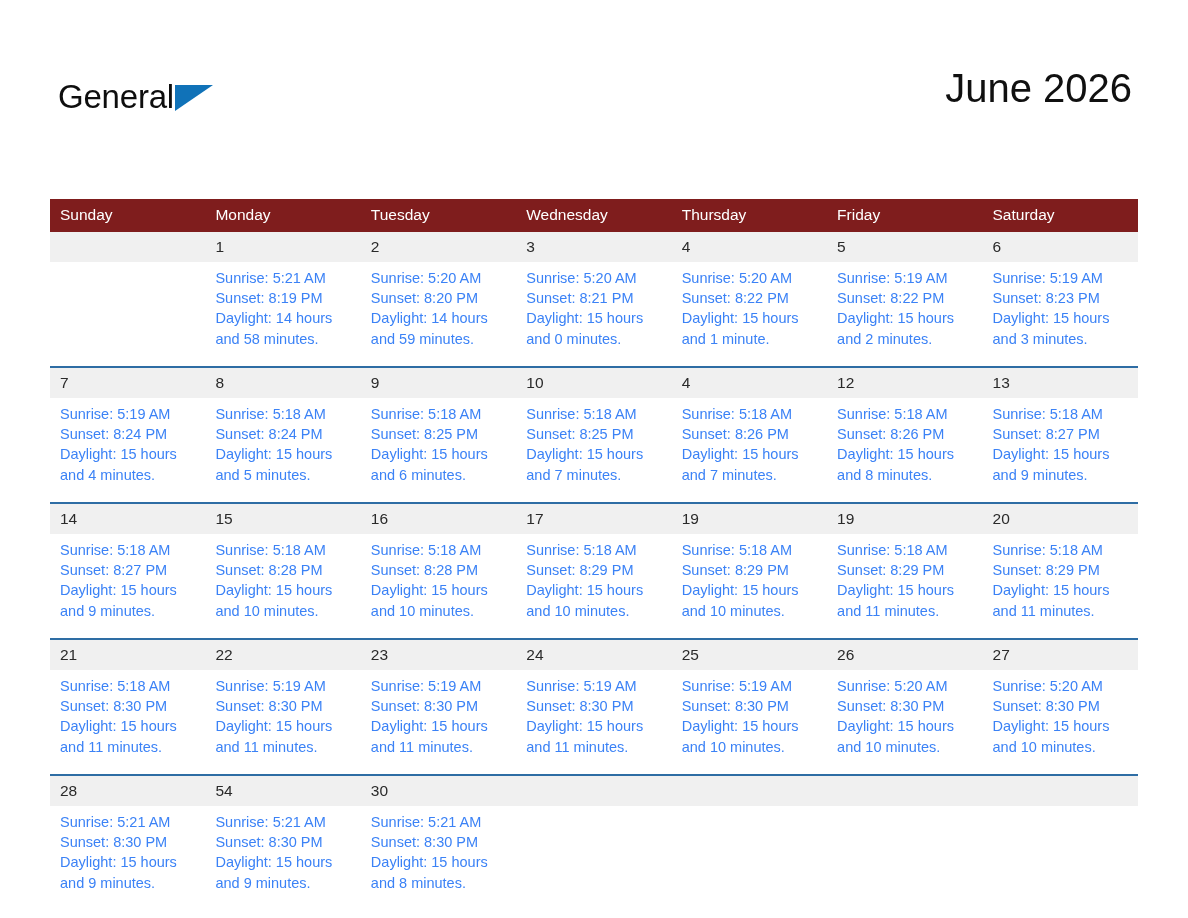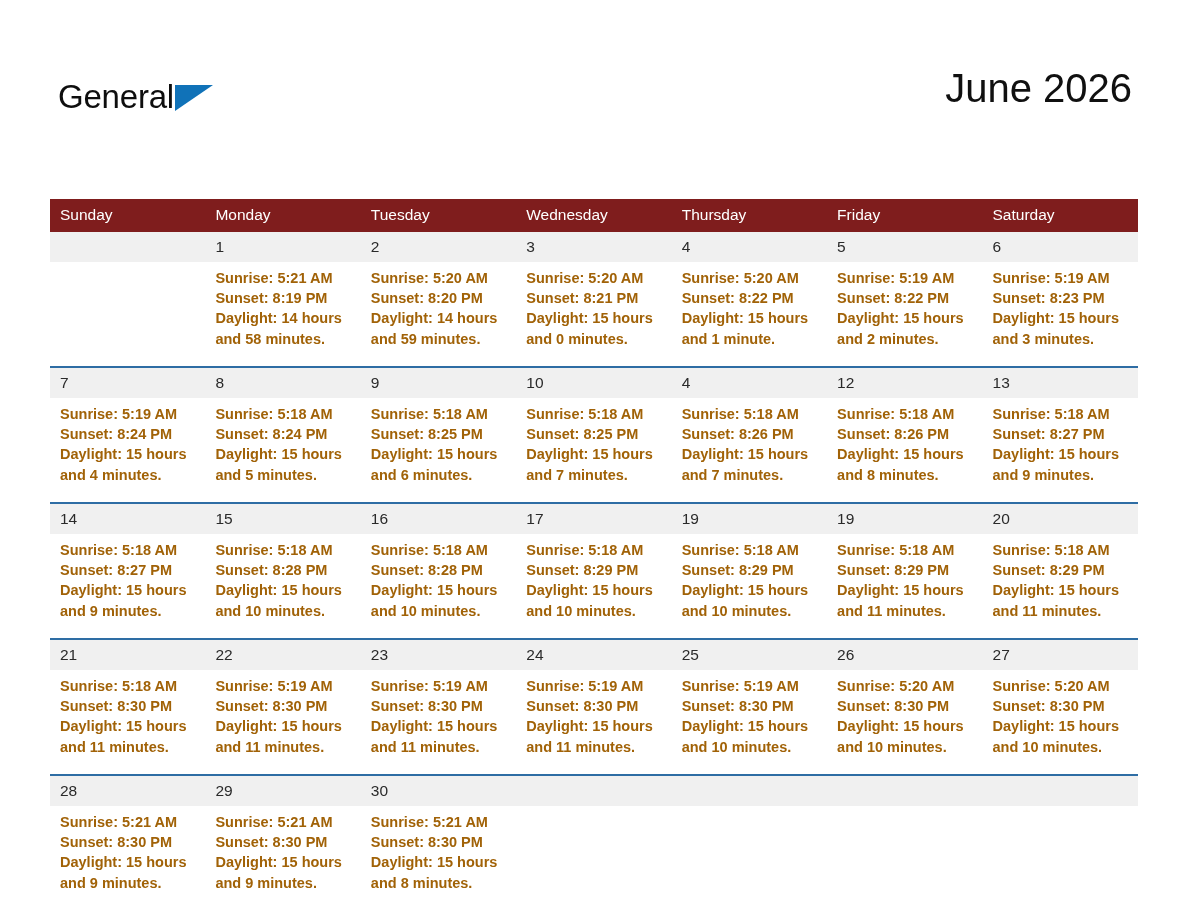--- a/index.html
+++ b/index.html
@@ -123,22 +123,21 @@
     padding: 6px 0 6px 10px;
     height: 18px;
   }
   .daynum.empty {
     color: transparent;
   }
   .cell-body {
     padding: 6px 8px 0 10px;
     font-size: 14.5px;
     line-height: 20.2px;
-    color: #a16207;
-    font-weight: bold;
+    color: #3b82f6;
   }
   .cell-body div {
     white-space: normal;
   }
   td.blank .daynum {
     background: #f0f0f0;
   }
   td.blank .cell-body {
     visibility: hidden;
   }
@@ -408,21 +407,21 @@
         <tr class="weekrow">
           <td class="daycell">
             <div class="daynum">28</div>
             <div class="cell-body">
               <div>Sunrise: 5:21 AM</div>
               <div>Sunset: 8:30 PM</div>
               <div>Daylight: 15 hours and 9 minutes.</div>
             </div>
           </td>
           <td class="daycell">
-            <div class="daynum">29</div>
+            <div class="daynum">54</div>
             <div class="cell-body">
               <div>Sunrise: 5:21 AM</div>
               <div>Sunset: 8:30 PM</div>
               <div>Daylight: 15 hours and 9 minutes.</div>
             </div>
           </td>
           <td class="daycell">
             <div class="daynum">30</div>
             <div class="cell-body">
               <div>Sunrise: 5:21 AM</div>

